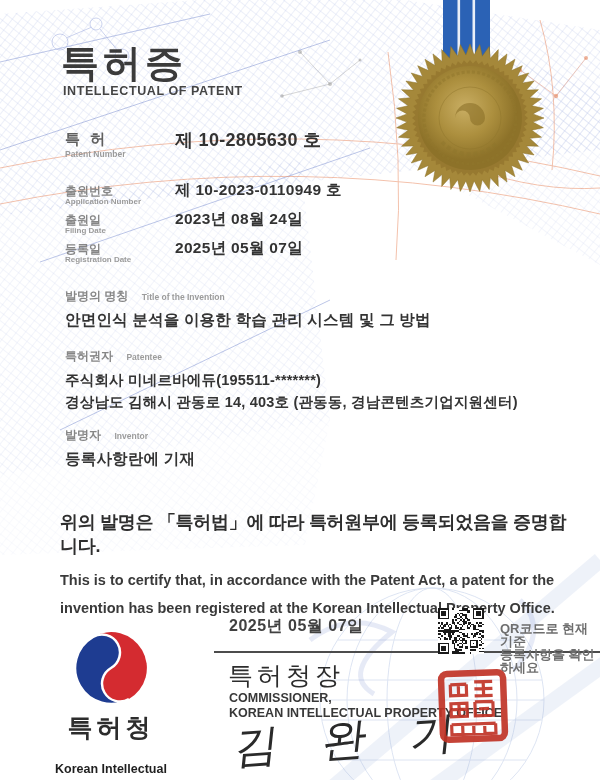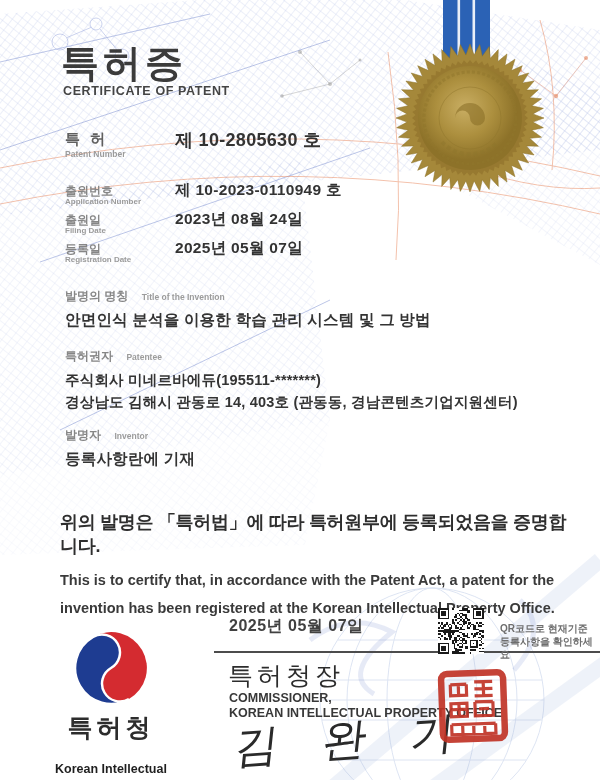--- a/index.html
+++ b/index.html
@@ -46,21 +46,21 @@
   .agency .name-en{font-size:12.5px;font-weight:bold;color:#1f1f1f;line-height:16px;margin-top:17px;}
 
   .issue-date{left:229px;top:616px;font-size:16px;font-weight:bold;letter-spacing:.5px;color:#414141;}
   .sign-line{left:214px;top:651px;width:386px;height:0;border-top:2px solid var(--line-dark);}
   .issuer-ko{left:228px;top:659px;font-size:25px;font-weight:normal;letter-spacing:4px;color:#2c2c2c;}
   .issuer-en1{left:229px;top:691px;font-size:12.5px;font-weight:bold;color:#383838;}
   .issuer-en2{left:229px;top:706px;font-size:12.5px;font-weight:bold;color:#383838;}
   .signature{left:238px;top:718px;font-size:44px;font-weight:normal;color:#2a2a2a;letter-spacing:16px;transform:rotate(-4deg) skewX(-10deg);transform-origin:left top;}
 
   .qr-svg{left:438px;top:608px;z-index:1;}
-  .qr-caption{left:500px;top:622px;width:98px;font-size:10px;font-weight:bold;color:#6e6e6e;line-height:13px;}
+  .qr-caption{left:500px;top:622px;width:98px;font-size:13px;font-weight:bold;color:#6e6e6e;line-height:13px;}
   .stamp-svg{left:438px;top:669px;z-index:2;transform:rotate(-2deg);}
   .logo-svg{display:block;margin:0 auto;}
 </style>
 </head>
 <body>
 
 <div class="page">
 
   <svg class="bg" width="600" height="780" viewBox="0 0 600 780">
     <defs>
@@ -126,21 +126,21 @@
       <line x1="330" y1="790" x2="600" y2="560"></line>
         <line x1="430" y1="790" x2="610" y2="660"></line>
     </g>
     <g stroke="#7b8ed0" opacity="0.18" fill="none" stroke-width="5">
       <path d="M310,640 q40,-30 82,-8 q-52,42 -18,62"></path>
         <path d="M520,600 q30,30 -6,70"></path>
     </g>
   </svg>
 
   <div class="layer title-ko">특허증</div>
-  <div class="layer title-en">CERTIFICATE OF PATENT</div>
+  <div class="layer title-en">INTELLECTUAL OF PATENT</div>
 
   <svg class="layer medal-svg" width="200" height="210" viewBox="0 0 200 210">
     <g>
       <rect x="63" y="0" width="47" height="60" fill="var(--ribbon-blue,#2b62b5)"></rect>
       <rect x="77.5" y="0" width="2.6" height="60" fill="#ffffff" opacity="0.9"></rect>
       <rect x="92.5" y="0" width="2.6" height="60" fill="#ffffff" opacity="0.9"></rect>
     </g>
     <polygon id="medal-spikes" fill="var(--gold,#a5883a)" stroke="var(--gold-dark,#8d7229)" stroke-width="0.5" points="90.0,44.0 94.1,55.1 99.7,44.6 102.3,56.2 109.2,46.5 110.3,58.3 118.3,49.6 117.9,61.5 127.0,53.9 125.0,65.6 135.0,59.3 131.5,70.6 142.3,65.7 137.4,76.5 148.7,73.0 142.4,83.0 154.1,81.0 146.5,90.1 158.4,89.7 149.7,97.7 161.5,98.8 151.8,105.7 163.4,108.3 152.9,113.9 164.0,118.0 152.9,122.1 163.4,127.7 151.8,130.3 161.5,137.2 149.7,138.3 158.4,146.3 146.5,145.9 154.1,155.0 142.4,153.0 148.7,163.0 137.4,159.5 142.3,170.3 131.5,165.4 135.0,176.7 125.0,170.4 127.0,182.1 117.9,174.5 118.3,186.4 110.3,177.7 109.2,189.5 102.3,179.8 99.7,191.4 94.1,180.9 90.0,192.0 85.9,180.9 80.3,191.4 77.7,179.8 70.8,189.5 69.7,177.7 61.7,186.4 62.1,174.5 53.0,182.1 55.0,170.4 45.0,176.7 48.5,165.4 37.7,170.3 42.6,159.5 31.3,163.0 37.6,153.0 25.9,155.0 33.5,145.9 21.6,146.3 30.3,138.3 18.5,137.2 28.2,130.3 16.6,127.7 27.1,122.1 16.0,118.0 27.1,113.9 16.6,108.3 28.2,105.7 18.5,98.8 30.3,97.7 21.6,89.7 33.5,90.1 25.9,81.0 37.6,83.0 31.3,73.0 42.6,76.5 37.7,65.7 48.5,70.6 45.0,59.3 55.0,65.6 53.0,53.9 62.1,61.5 61.7,49.6 69.7,58.3 70.8,46.5 77.7,56.2 80.3,44.6 85.9,55.1"></polygon>
     <polygon id="medal-inner" fill="#977930" points="90.0,60.0 92.9,63.6 96.1,60.3 98.5,64.2 102.1,61.3 104.1,65.4 107.9,62.8 109.5,67.1 113.6,65.0 114.7,69.4 119.0,67.8 119.7,72.3 124.1,71.1 124.3,75.6 128.8,74.9 128.5,79.5 133.1,79.2 132.4,83.7 136.9,83.9 135.7,88.3 140.2,89.0 138.6,93.3 143.0,94.4 140.9,98.5 145.2,100.1 142.6,103.9 146.7,105.9 143.8,109.5 147.7,111.9 144.4,115.1 148.0,118.0 144.4,120.9 147.7,124.1 143.8,126.5 146.7,130.1 142.6,132.1 145.2,135.9 140.9,137.5 143.0,141.6 138.6,142.7 140.2,147.0 135.7,147.7 136.9,152.1 132.4,152.3 133.1,156.8 128.5,156.5 128.8,161.1 124.3,160.4 124.1,164.9 119.7,163.7 119.0,168.2 114.7,166.6 113.6,171.0 109.5,168.9 107.9,173.2 104.1,170.6 102.1,174.7 98.5,171.8 96.1,175.7 92.9,172.4 90.0,176.0 87.1,172.4 83.9,175.7 81.5,171.8 77.9,174.7 75.9,170.6 72.1,173.2 70.5,168.9 66.4,171.0 65.3,166.6 61.0,168.2 60.3,163.7 55.9,164.9 55.7,160.4 51.2,161.1 51.5,156.5 46.9,156.8 47.6,152.3 43.1,152.1 44.3,147.7 39.8,147.0 41.4,142.7 37.0,141.6 39.1,137.5 34.8,135.9 37.4,132.1 33.3,130.1 36.2,126.5 32.3,124.1 35.6,120.9 32.0,118.0 35.6,115.1 32.3,111.9 36.2,109.5 33.3,105.9 37.4,103.9 34.8,100.1 39.1,98.5 37.0,94.4 41.4,93.3 39.8,89.0 44.3,88.3 43.1,83.9 47.6,83.7 46.9,79.2 51.5,79.5 51.2,74.9 55.7,75.6 55.9,71.1 60.3,72.3 61.0,67.8 65.3,69.4 66.4,65.0 70.5,67.1 72.1,62.8 75.9,65.4 77.9,61.3 81.5,64.2 83.9,60.3 87.1,63.6"></polygon>
     <circle cx="90" cy="118" r="52" fill="url(#goldGrad2)"></circle>

